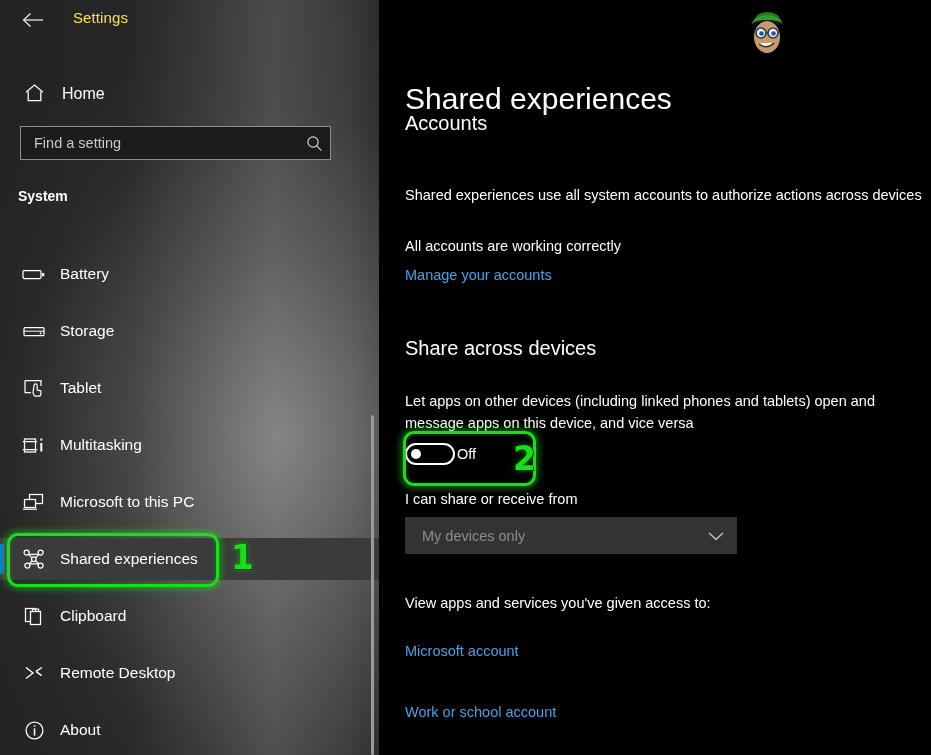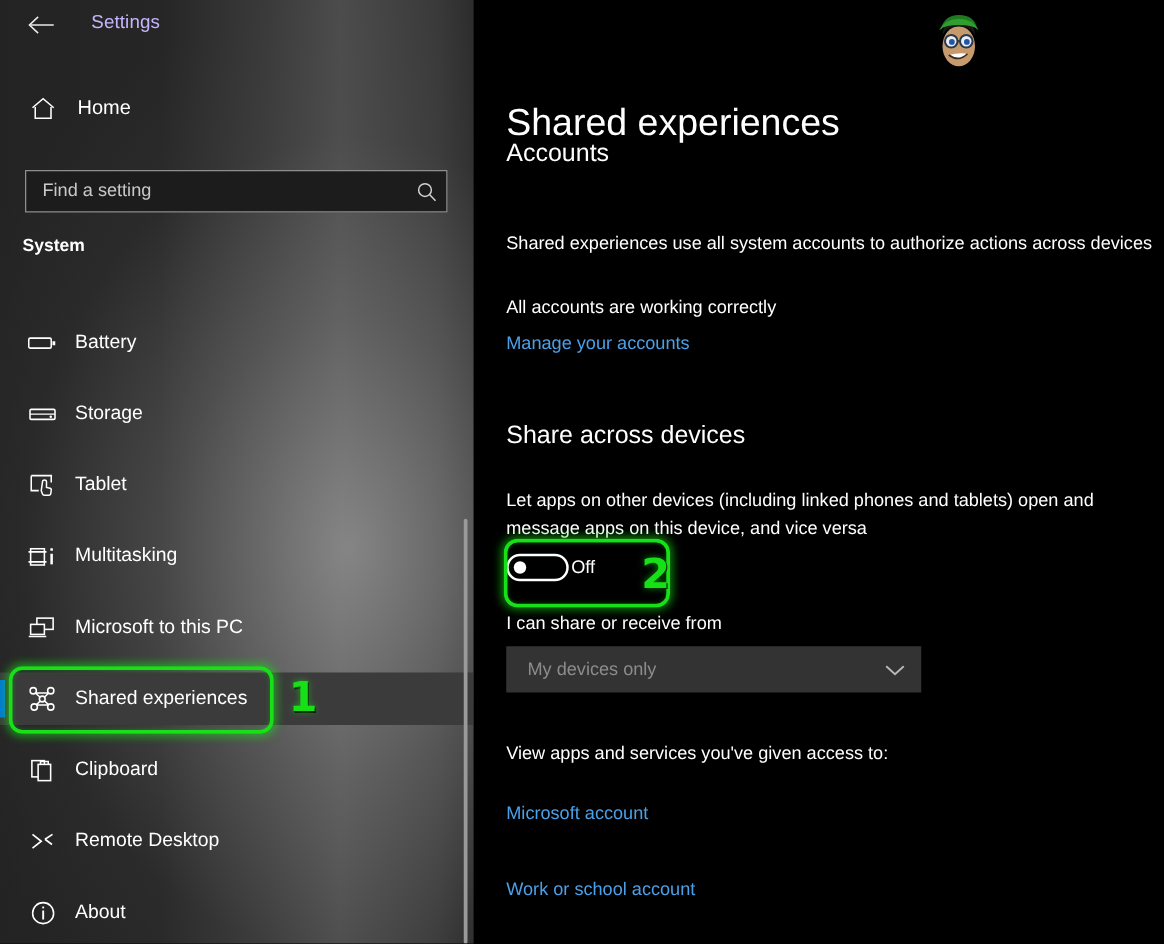--- a/index.html
+++ b/index.html
@@ -49,40 +49,40 @@
   }
   #back-button {
     position: absolute; left: 14px; top: 5px;
     width: 38px; height: 30px;
     display: flex; align-items: center; justify-content: center;
     cursor: pointer;
   }
   #back-button svg { display: block; }
   #app-title {
     position: absolute; left: 73px; top: 9px;
-    font-size: 15px; color: #c4b5fd; letter-spacing: 0.1px;
+    font-size: 15px; color: #fde047; letter-spacing: 0.1px;
   }
 
   
   #home-row {
     position: absolute; left: 0; top: 70px;
     width: 379px; height: 33px;
-    display: flex; align-items: center;
+    display: flex; align-items: flex-end;
     cursor: pointer;
   }
   #home-icon {
     width: 44px; display: flex; align-items: center; justify-content: center;
     margin-left: 12px;
   }
   #home-label { font-size: 16px; color: #ffffff; margin-left: 6px; }
 
   
   #search-box {
-    position: absolute; left: 20px; top: 136px;
-    width: 338px; height: 34px;
+    position: absolute; left: 20px; top: 126px;
+    width: 311px; height: 34px;
     background: #1c1c1c;
     border: 1px solid #8e8e8e;
     display: flex; align-items: center;
     cursor: text;
   }
   #search-input {
     flex: 1;
     background: transparent; border: none; outline: none;
     color: #d7d7d7; font-size: 14.5px;
     font-family: "Liberation Sans", sans-serif;

